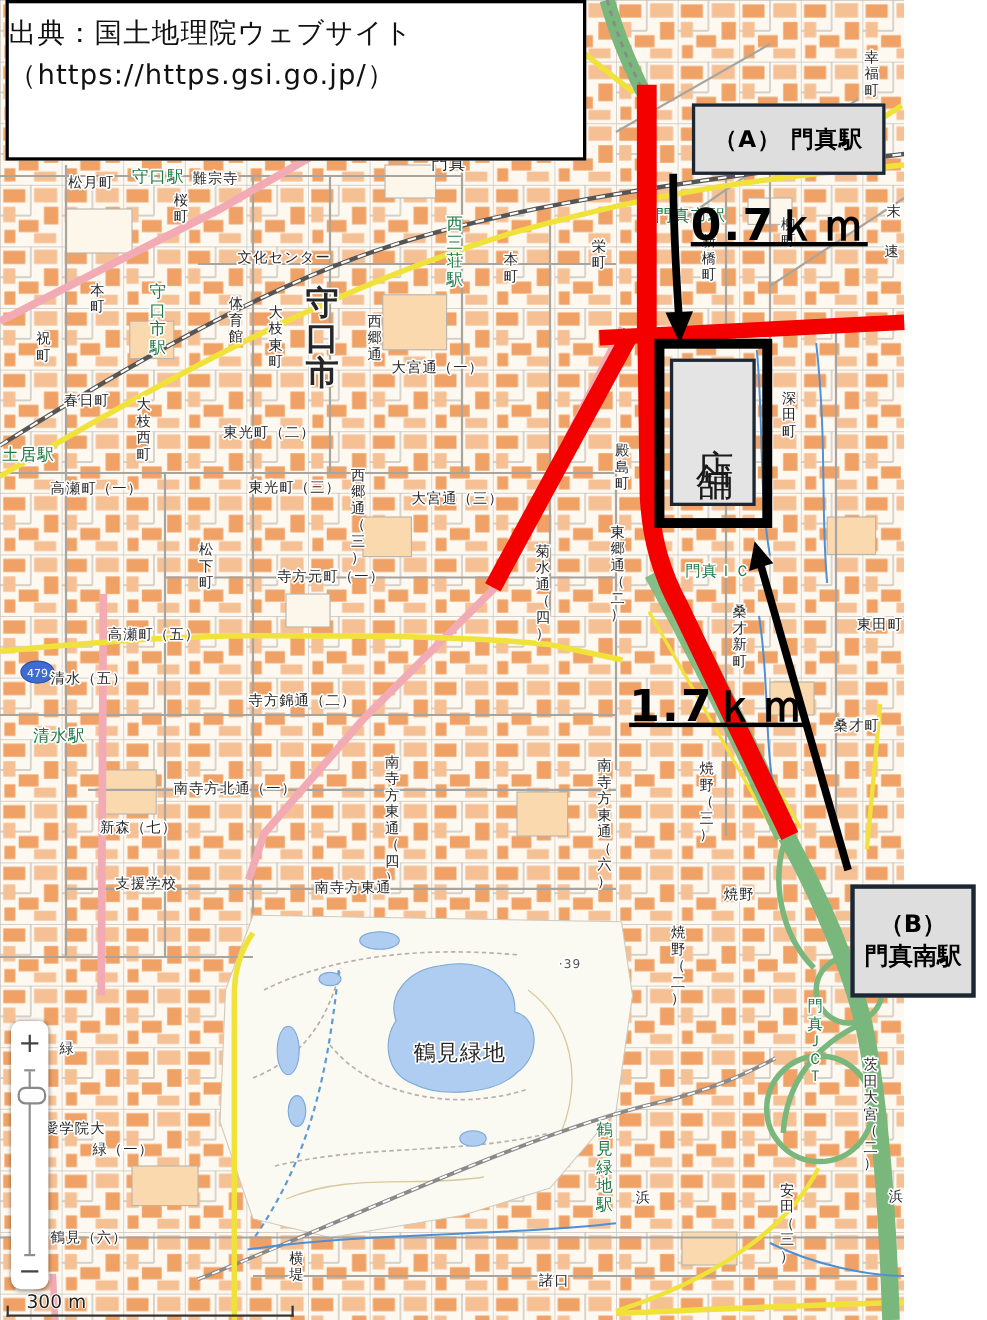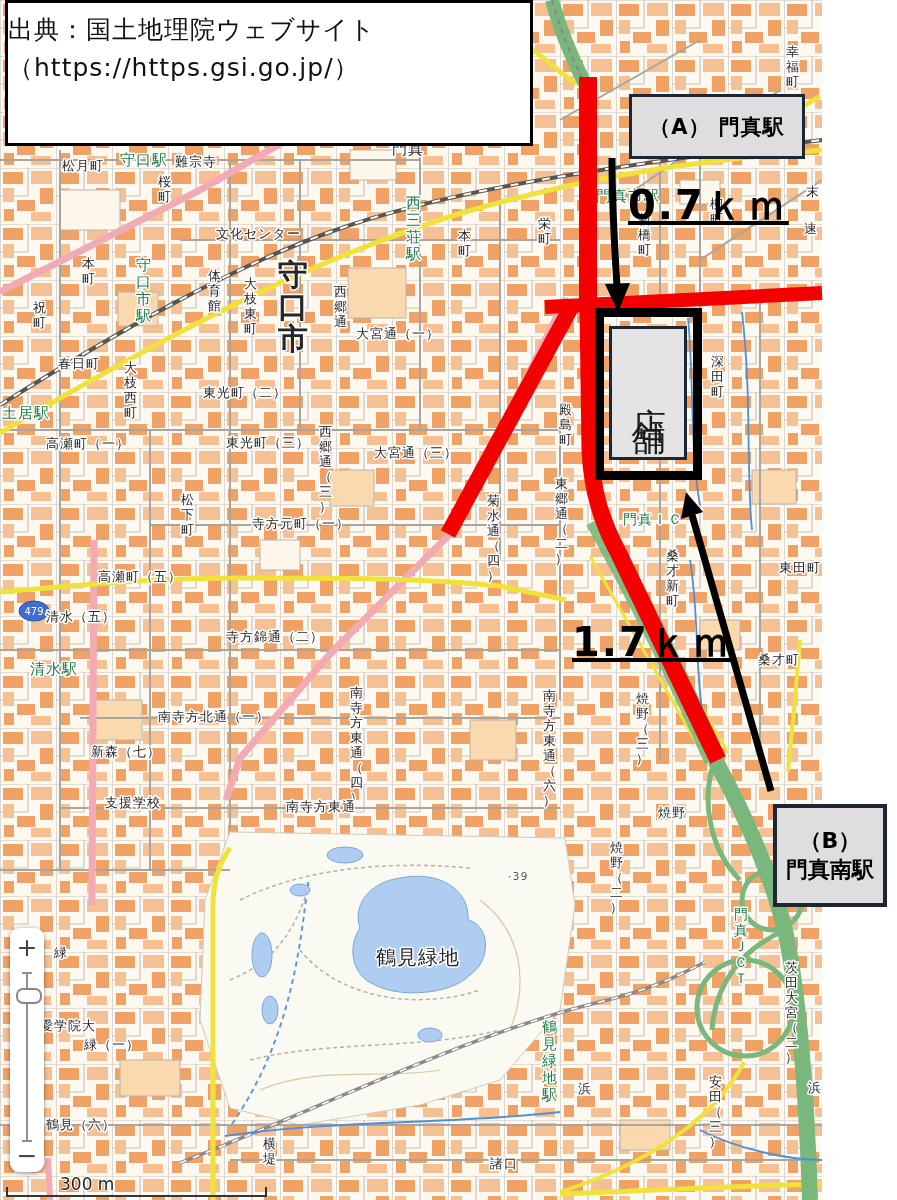--- a/index.html
+++ b/index.html
@@ -35,21 +35,21 @@
   .zbtn { position:absolute; left:0; width:34px; height:30px; display:flex; align-items:center; justify-content:center; font-size:25px; color:#444; cursor:pointer; }
   #zoomin { top:4px; }
   #zoomout { bottom:2px; }
   #ztrack { position:absolute; left:16px; top:46px; width:2px; height:166px; background:#8f8f8f; }
   #ztrack::before, #ztrack::after { content:""; position:absolute; left:-4px; width:10px; height:2px; background:#8f8f8f; }
   #ztrack::before { top:-2px; } #ztrack::after { bottom:-2px; }
   #zhandle { position:absolute; left:6px; top:60px; width:22px; height:12px; background:#fdfdfd; border:2px solid #888; border-radius:7px; }
 
   #scalebar { left:6px; top:1187px; width:261px; height:10px; border-left:2px solid #333; border-right:2px solid #333; border-bottom:2px solid #333; }
   #scalelabel { position:absolute; left:24px; top:1174px; font-size:17px; color:#222;
-    text-shadow:-1px 0 #fff,1px 0 #fff,0 -1px #fff,0 1px #fff;margin-left:36px; }
+    text-shadow:-1px 0 #fff,1px 0 #fff,0 -1px #fff,0 1px #fff; }
 </style>
 </head>
 <body>
 
 <div id="stage">
 
   <svg id="map" width="897" height="1200" viewBox="0 0 897 1200">
     <defs>
       <pattern id="blocks" width="56" height="56" patternUnits="userSpaceOnUse">
         <rect width="56" height="56" fill="#fdf8f0"></rect>

